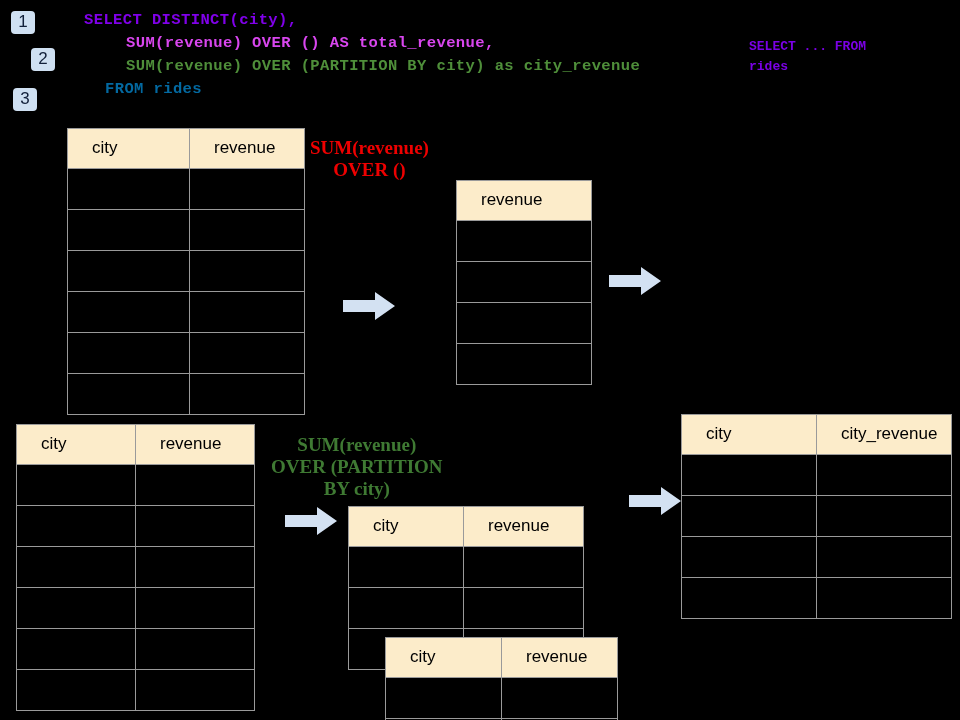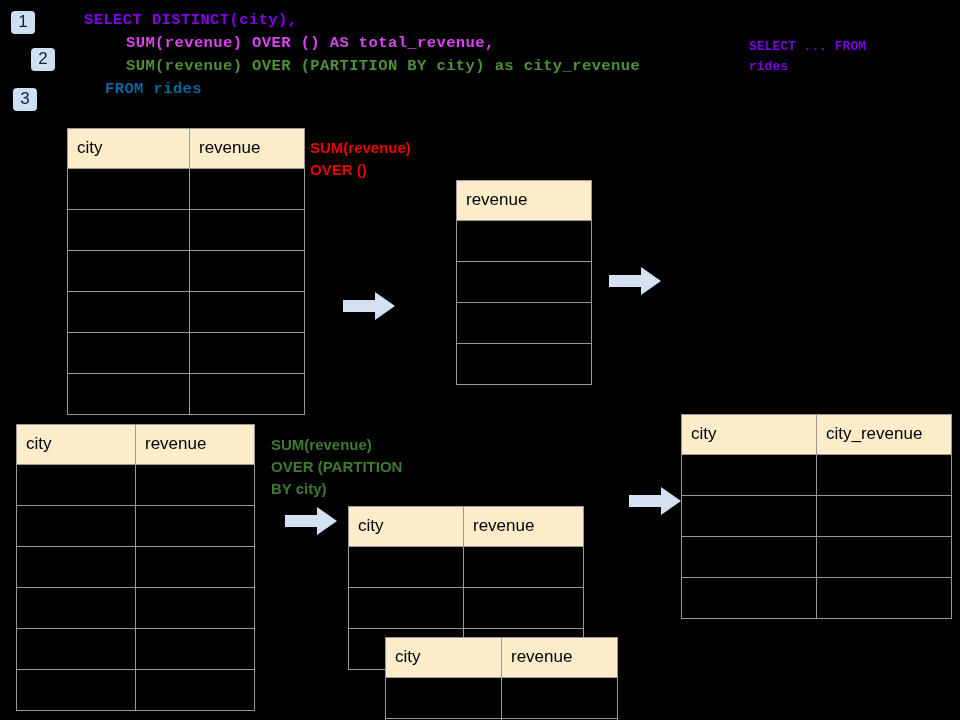--- a/index.html
+++ b/index.html
@@ -66,25 +66,26 @@
     font-size: 13px;
     font-weight: bold;
     line-height: 20px;
     color: #7b00e6;
     white-space: pre-line;
   }
 
   
   .annot {
     position: absolute;
-    font-family: Liberation Sans, sans-serif;
-    font-size: 15px;
+    font-family: Liberation Serif, serif;
+    font-size: 19px;
     font-weight: bold;
     line-height: 22px;
     white-space: pre-line;
+    text-align: center;
   }
   #annot-total { left: 310px; top: 137px; color: #ee0000; }
   #annot-partition { left: 271px; top: 434px; color: #3f7a33; }
 
   
   .tbl {
     position: absolute;
     border-collapse: collapse;
     table-layout: fixed;
     background: #000000;
@@ -94,21 +95,21 @@
     padding: 0;
     margin: 0;
     font-weight: normal;
     text-align: left;
   }
   .tbl th {
     background: #fcecca;
     color: #000000;
     font-family: "Liberation Sans", sans-serif;
     font-size: 17px;
-    padding: 6px 0 7px 9px;
+    padding: 6px 0 7px 24px;
     height: 26px;
     vertical-align: middle;
   }
   .tbl td {
     background: #000000;
     height: 40px;
   }
 
   #table-rides-1   { left: 67px;  top: 128px; width: 237px; }
   #table-rides-1 col.c1 { width: 122px; }

